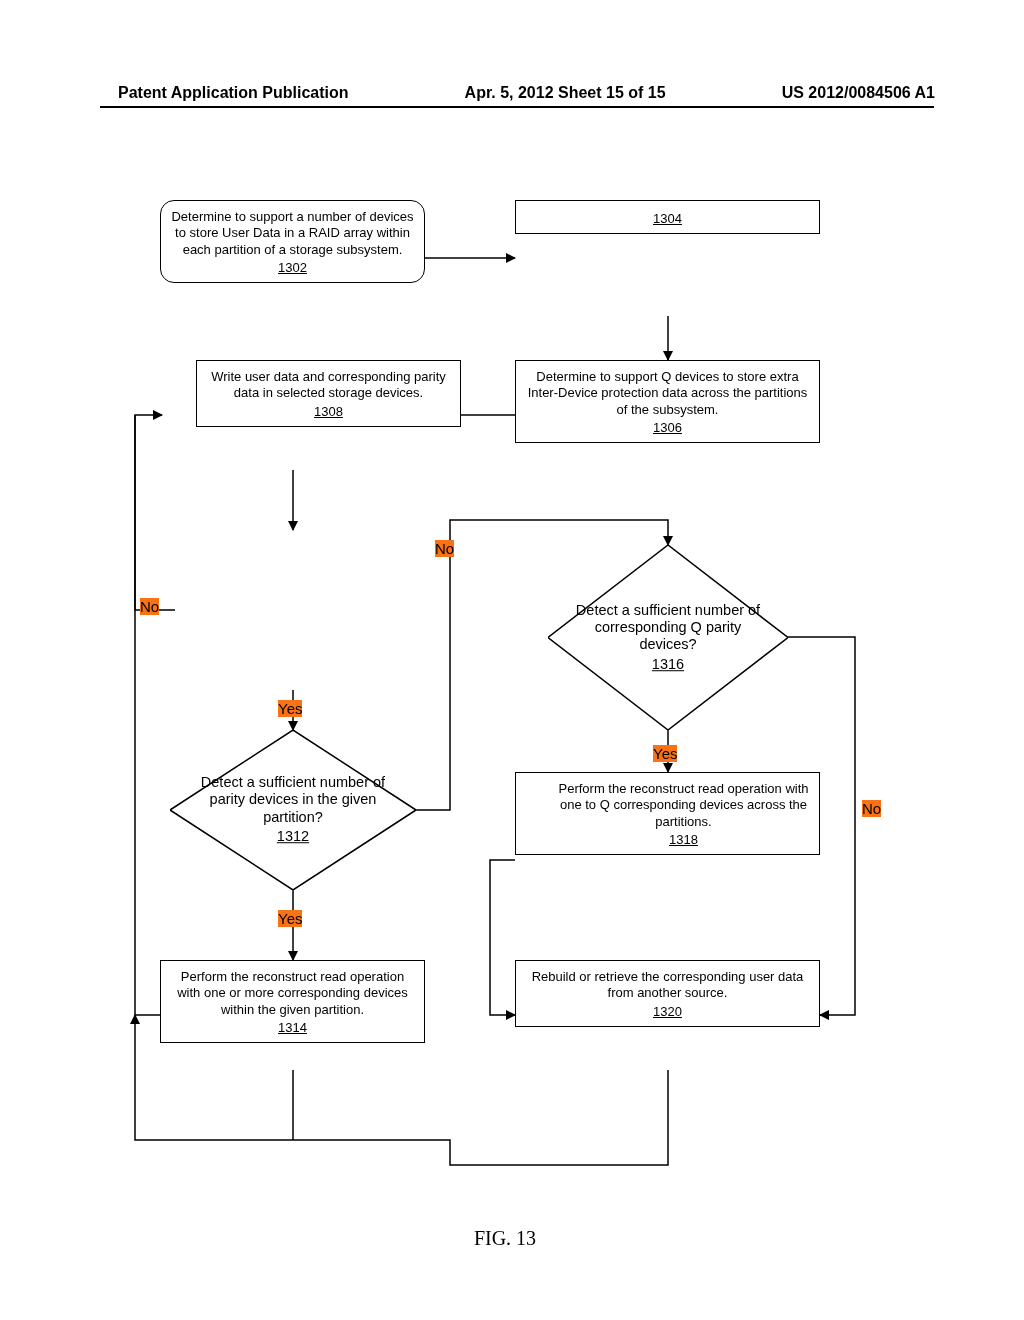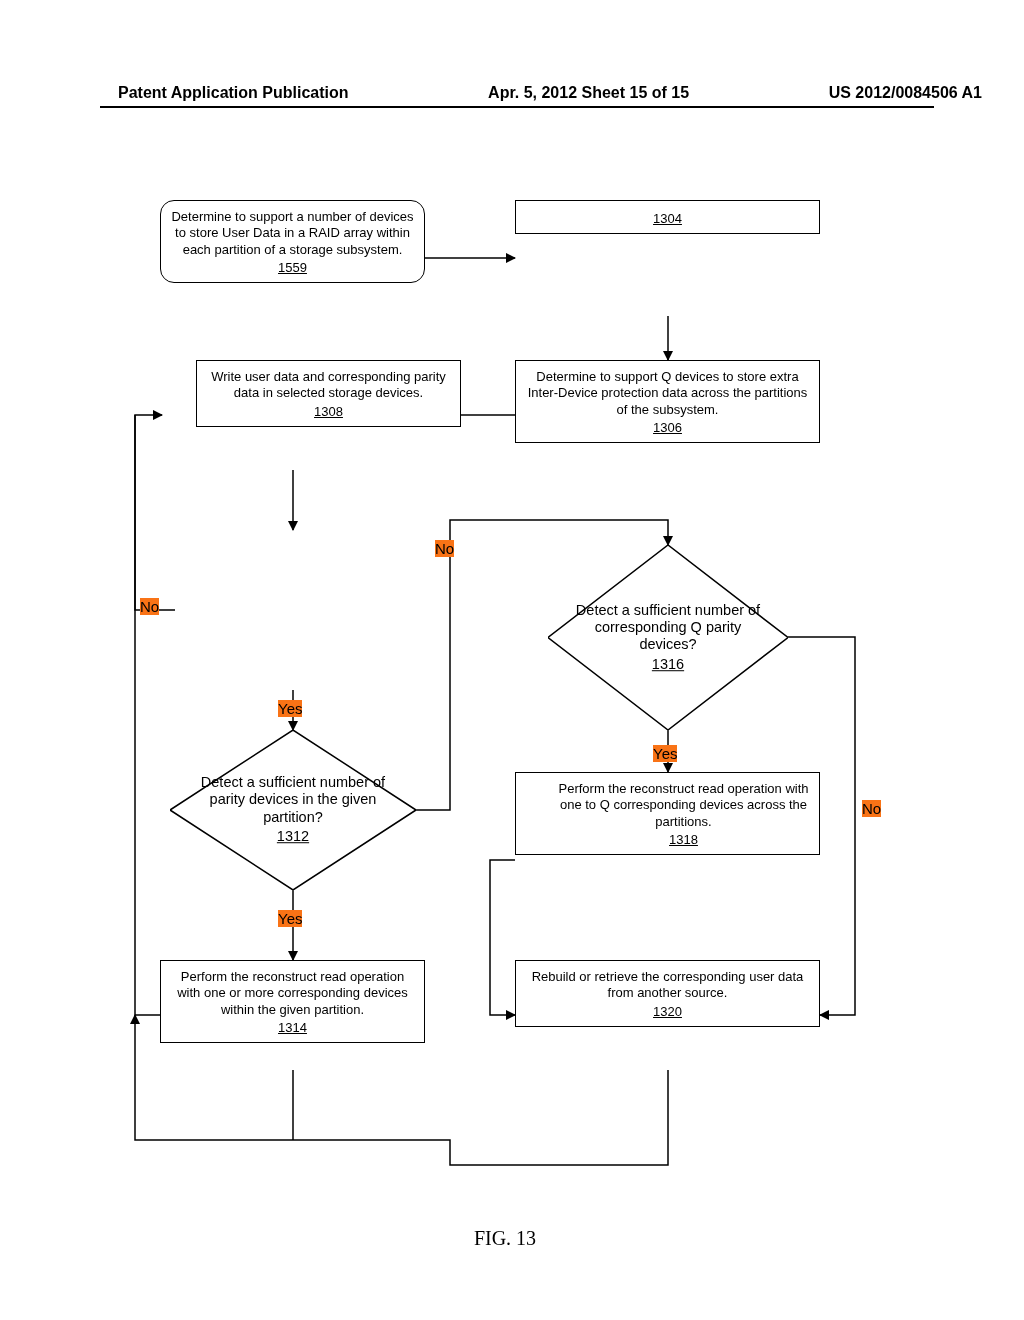--- a/index.html
+++ b/index.html
@@ -13,21 +13,21 @@
   }
   .page {
     position: absolute;
     inset: 0;
   }
   .header {
     position: absolute;
     top: 84px;
     left: 0;
     right: 0;
-    padding: 0 42px 0 118px;
+    padding: 0 89px 0 118px;
     display: flex;
     justify-content: space-between;
     font-size: 16px;
     font-weight: bold;
   }
   .header-rule {
     position: absolute;
     top: 106px;
     left: 100px;
     right: 90px;
@@ -144,21 +144,21 @@
 
       <polyline points="42,815 15,815 15,215" fill="none" stroke="#000" stroke-width="1.5"></polyline>
 
       <polyline points="548,870 548,965 330,965 330,940 15,940 15,815" fill="none" stroke="#000" stroke-width="1.5" marker-end="url(#ah)"></polyline>
 
       <line x1="173" y1="870" x2="173" y2="940" stroke="#000" stroke-width="1.5"></line>
     </svg>
 
     <div class="node rounded" style="left:40px; top:0; width:265px;">
       <span>Determine to support a number of devices to store User Data in a RAID array within each partition of a storage subsystem.</span>
-      <span class="ref">1559</span>
+      <span class="ref">1302</span>
     </div>
 
     <div class="node" style="left:395px; top:0; width:305px;">
       <span class="ref">1304</span>
     </div>
 
     <div class="node" style="left:395px; top:160px; width:305px;">
       <span>Determine to support Q devices to store extra Inter-Device protection data across the partitions of the subsystem.</span>
       <span class="ref">1306</span>
     </div>

